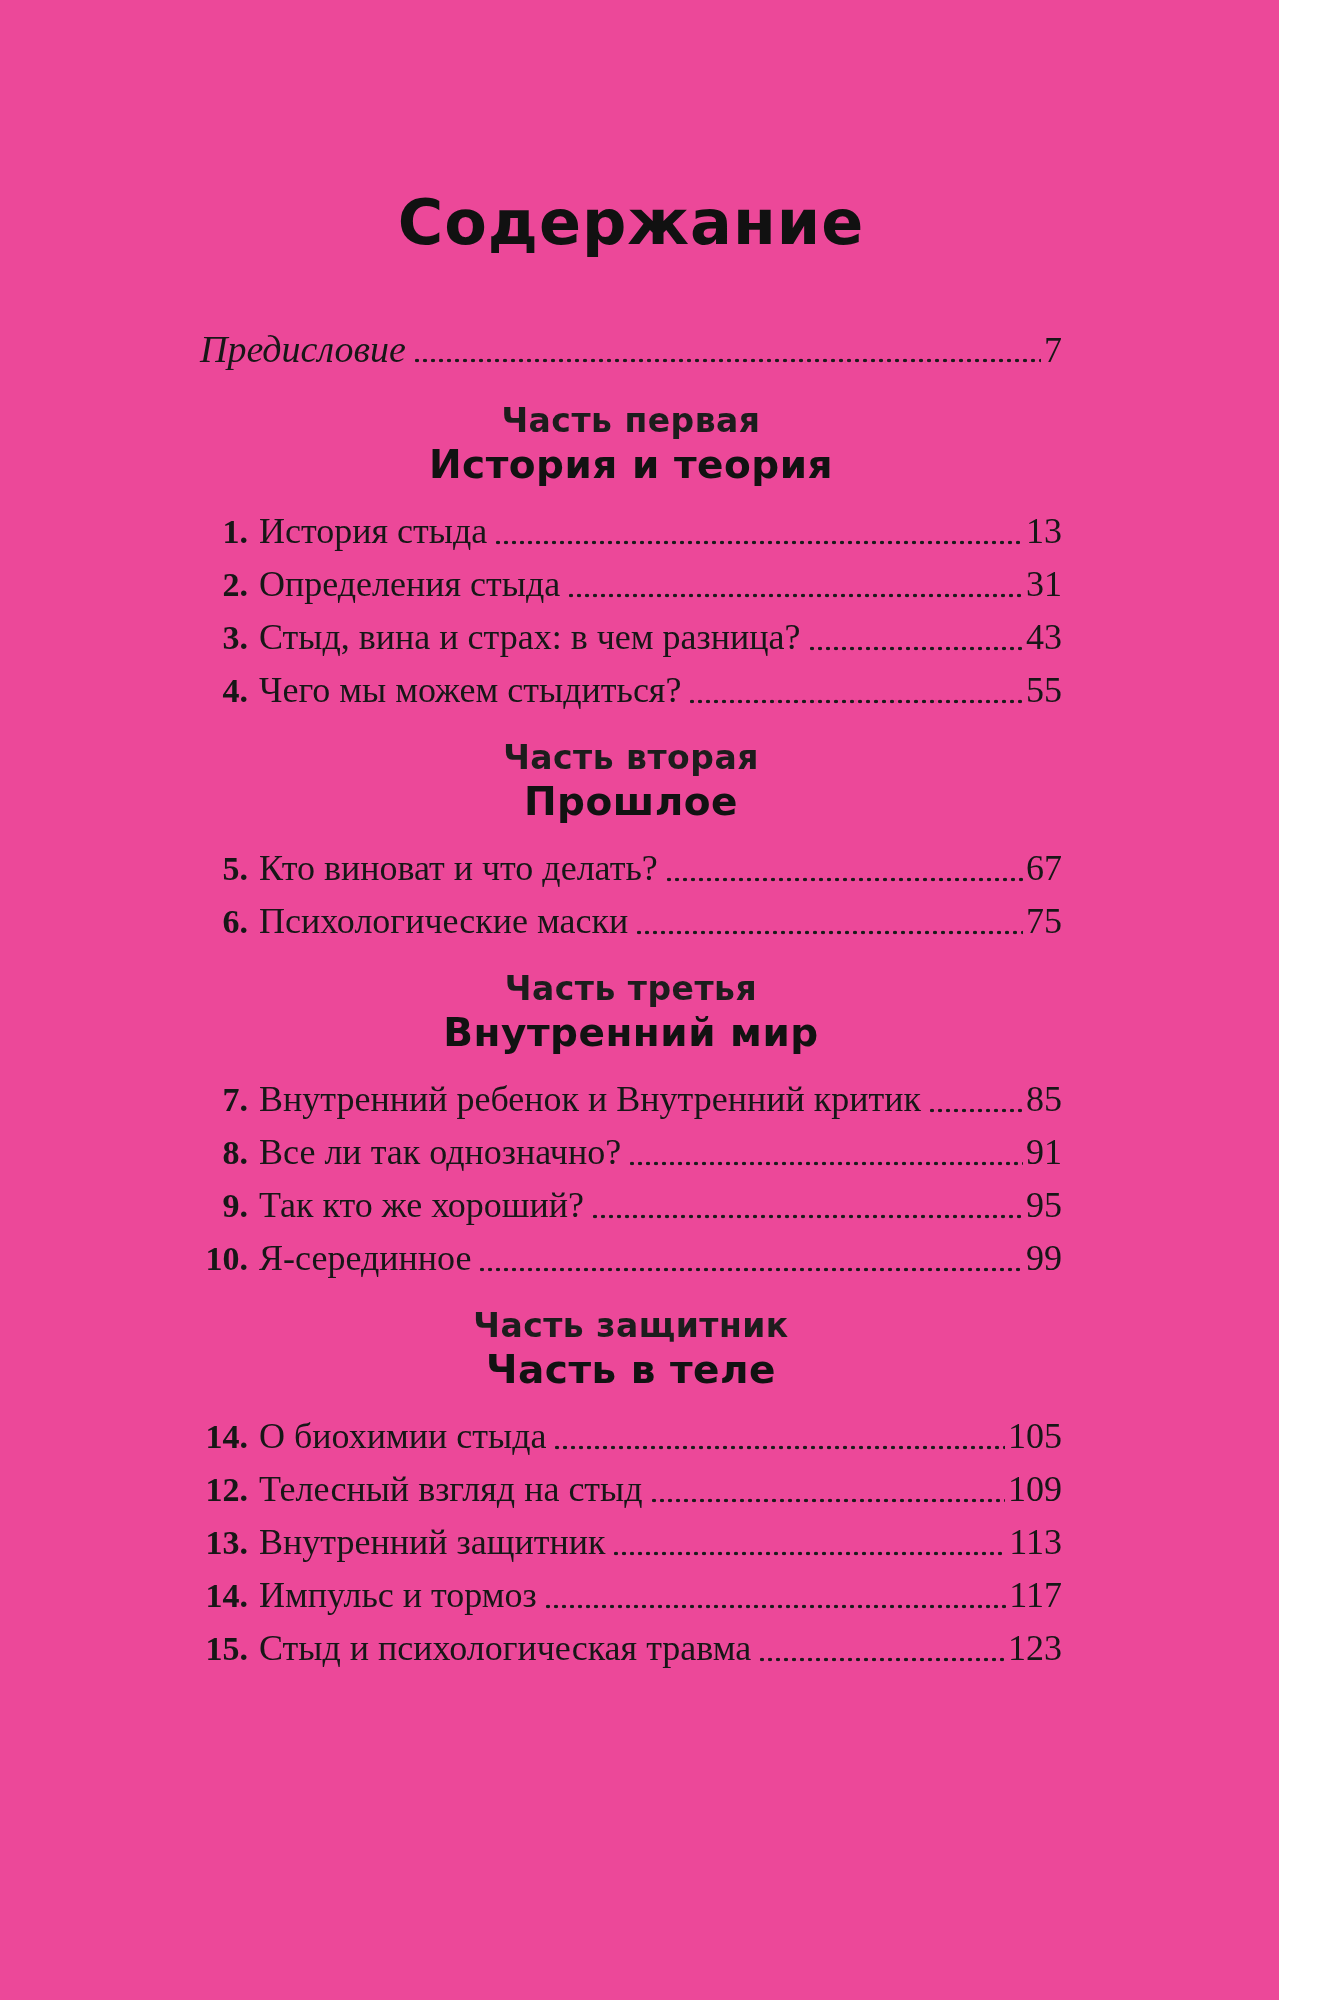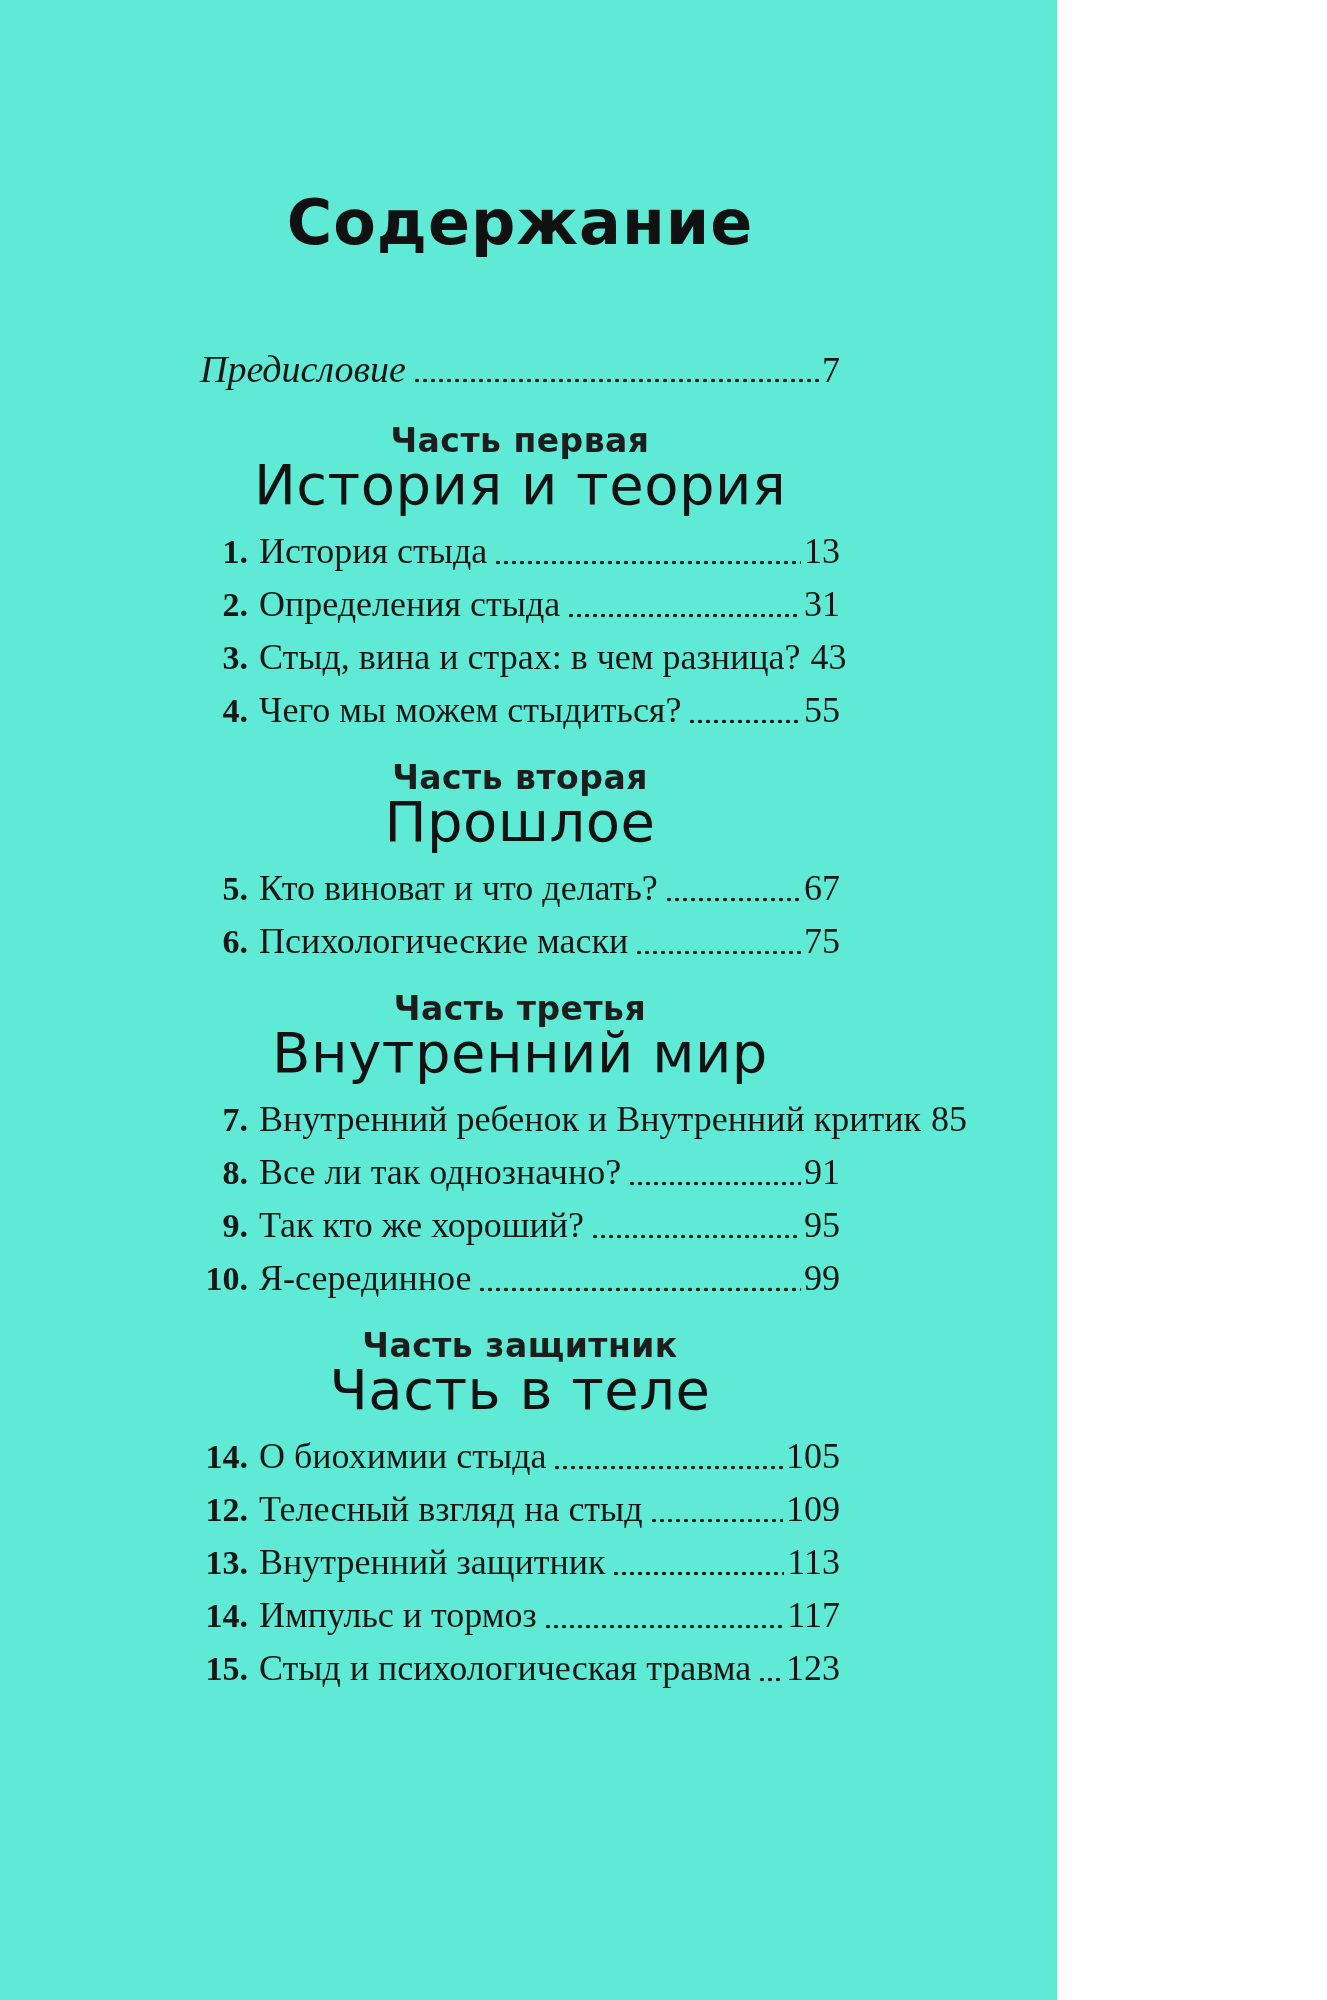--- a/index.html
+++ b/index.html
@@ -8,24 +8,24 @@
     background: #ffffff;
   }
   body {
     width: 1327px;
     height: 2000px;
     overflow: hidden;
     color: #171717;
   }
   .page {
     box-sizing: border-box;
-    width: 1057px;
+    width: 1279px;
     height: 2000px;
     padding: 188px 217px 0 200px;
-    background: #5eead4;
+    background: #ec4899;
   }
   
   .toc-title {
     font-family: "DejaVu Sans", "Liberation Sans", sans-serif;
     font-weight: 800;
     font-size: 62px;
     line-height: 70px;
     letter-spacing: 1px;
     text-align: center;
     color: #111;
@@ -47,21 +47,21 @@
     background-size: 8px 5px;
     background-repeat: repeat-x;
     background-position: left calc(100% - 13px);
   }
   .pagenum {
     font-family: "Liberation Serif", "DejaVu Serif", serif;
     text-align: right;
   }
   
   .preface {
-    margin-top: 88px;
+    margin-top: 68px;
     font-size: 38px;
     line-height: 46px;
   }
   .preface .preface-label {
     font-style: italic;
   }
   .preface .leader {
     background-position: left calc(100% - 10px);
   }
   .preface .pagenum { font-size: 36px; }
@@ -73,22 +73,22 @@
     color: #1d1d1d;
   }
   .part-head.first { margin-top: 28px; }
   .part-label {
     font-size: 33px;
     font-weight: 700;
     line-height: 40px;
     letter-spacing: 0.5px;
   }
   .part-title {
-    font-size: 56px;
-    font-weight: 400;
+    font-size: 39px;
+    font-weight: 700;
     line-height: 48px;
     letter-spacing: 0.5px;
     color: #121212;
   }
   
   .chapters { margin-top: 16px; }
   .num {
     flex: 0 0 48px;
     width: 48px;
     text-align: right;

